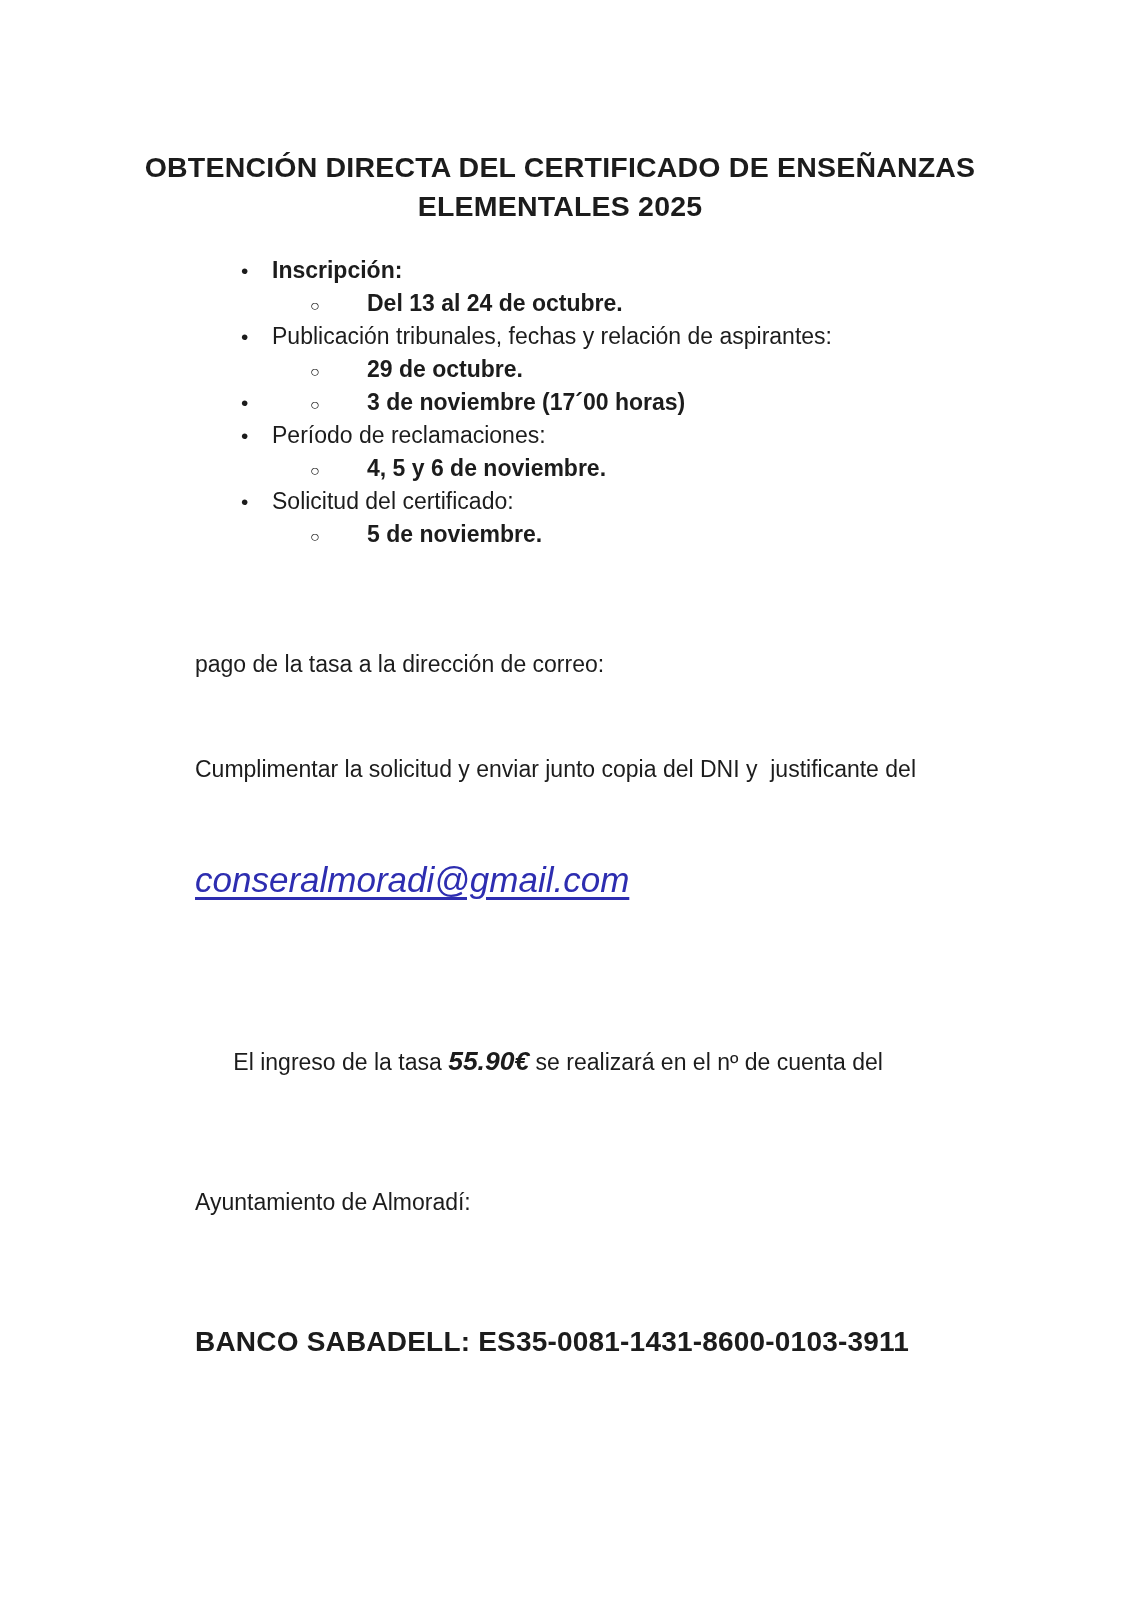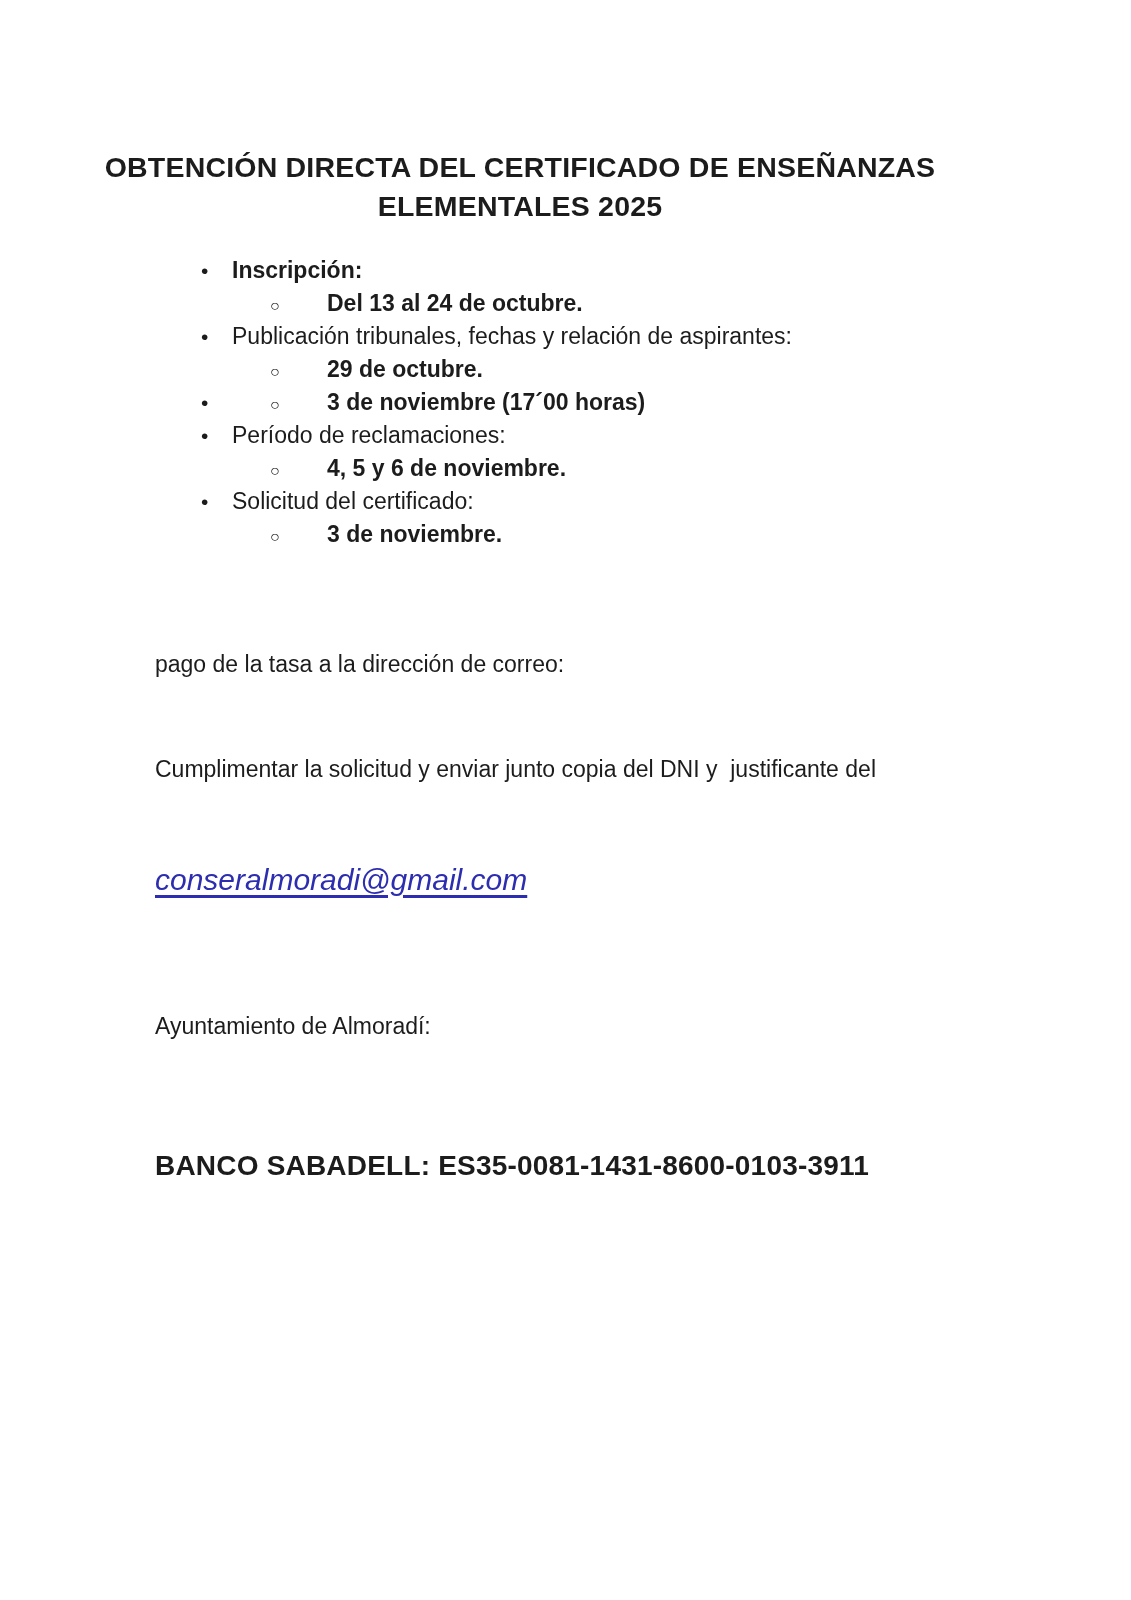--- a/index.html
+++ b/index.html
@@ -8,20 +8,21 @@
     background: #ffffff;
   }
   .page {
     position: relative;
     width: 1040px;
     height: 1600px;
     background: #ffffff;
     overflow: hidden;
     font-family: "Liberation Sans", "DejaVu Sans", sans-serif;
     color: #1c1c1c;
+    margin-left: 40px;
     -webkit-font-smoothing: antialiased;
   }
   .title {
     margin: 148px 90px 0 90px;
     text-align: center;
     font-weight: 700;
     font-size: 28.5px;
     line-height: 39px;
     letter-spacing: 0.2px;
   }
@@ -58,21 +59,21 @@
   .bold { font-weight: 700; }
   .para {
     margin: 0 130px 0 155px;
     font-size: 23px;
     line-height: 35px;
     white-space: pre-wrap;
   }
   .para-instructions { margin-top: 26px; }
   .email-line {
     margin: 4px 0 0 155px;
-    font-size: 30px;
+    font-size: 35px;
     line-height: 38px;
   }
   .email-link {
     font-style: italic;
     text-decoration: underline;
     text-underline-offset: 5px;
   }
   .para-fee { margin-top: 40px; }
   .fee-amount {
     font-weight: 700;
@@ -133,33 +134,36 @@
       <span class="circle-glyph">○</span>
       <span>4, 5 y 6 de noviembre.</span>
     </li>
 
     <li class="row-main">
       <span class="bullet-glyph">•</span>
       <span>Solicitud del certificado:</span>
     </li>
     <li class="row-sub">
       <span class="circle-glyph">○</span>
-      <span>3 de noviembre.</span>
+      <span>5 de noviembre.</span>
     </li>
 
   </ul>
 
   <div class="para para-instructions">
     <div>pago de la tasa a la dirección de correo:</div>
     <div>Cumplimentar la solicitud y enviar junto copia del DNI y  justificante del</div>
   </div>
 
   <div class="email-line">
     <a href="#" class="email-link" style="color: rgb(45, 45, 176);">conseralmoradi@gmail.com</a>
   </div>
 
   <div class="para para-fee">
+    <div>
+      <span>El ingreso de la tasa </span><span class="fee-amount">55.90€</span><span> se realizará en el nº de cuenta del</span>
+    </div>
     <div>Ayuntamiento de Almoradí:</div>
   </div>
 
   <div class="bank-line">BANCO SABADELL: ES35-0081-1431-8600-0103-3911</div>
 
 </div>
 
 </body></html>

